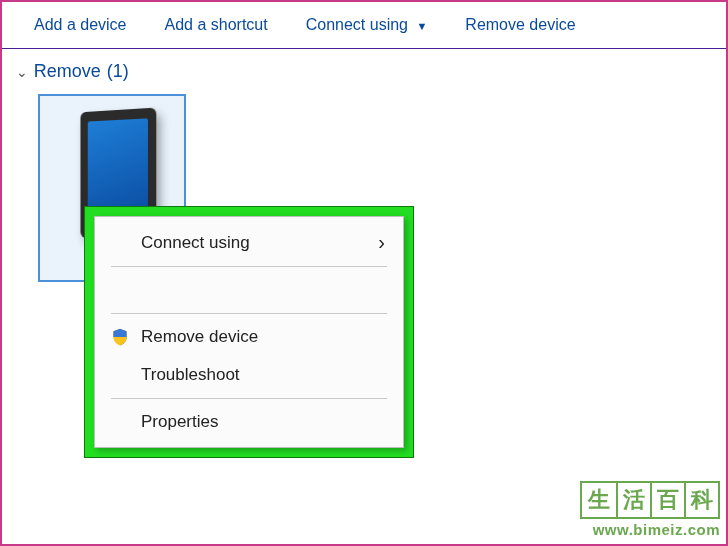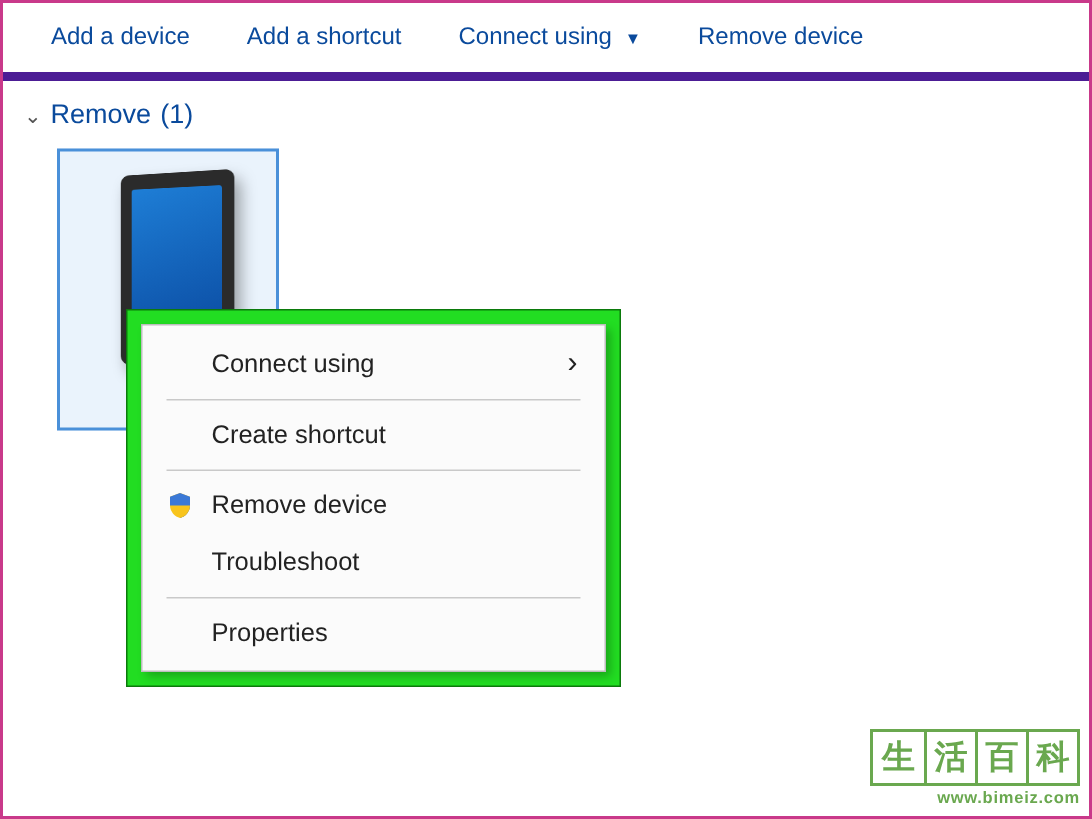--- a/index.html
+++ b/index.html
@@ -15,21 +15,21 @@
     .window-frame {
       width: 724px;
       height: 542px;
       background: #fff;
     }
     .command-bar {
       display: flex;
       align-items: center;
       gap: 38px;
       padding: 14px 20px 14px 32px;
-      border-bottom: 6px solid #4c1d95;
+      border-bottom: 1px solid #4c1d95;
     }
     .command-link {
       color: #0a4a9c;
       font-size: 16px;
       cursor: pointer;
     }
     .dropdown-arrow {
       font-size: 11px;
       color: #0a4a9c;
       margin-left: 4px;
@@ -140,21 +140,21 @@
       background: #fff;
     }
     .wm-cell {
       width: 34px; height: 34px;
       display: flex; align-items: center; justify-content: center;
       font-size: 22px; font-weight: 700; color: #6aa84f;
       border-left: 2px solid #6aa84f;
     }
     .wm-cell:first-child { border-left: none; }
     .wm-url {
-      font-size: 11px;
+      font-size: 15px;
       color: #6aa84f;
       font-weight: 600;
       margin-top: 2px;
       letter-spacing: 0.5px;
     }
   </style>
 </head>
 <body>
 
 <div class="window-frame">
@@ -197,21 +197,20 @@
     <div class="menu-item">
       <span class="menu-icon"></span>
       <span>Connect using</span>
       <span class="menu-arrow">›</span>
     </div>
 
     <div class="menu-sep"></div>
 
     <div class="menu-item">
       <span class="menu-icon"></span>
-      <span>Create shortcut</span>
     </div>
 
     <div class="menu-sep"></div>
 
     <div class="menu-item">
       <span class="menu-icon">
         <svg viewBox="0 0 24 24" width="20" height="20">
           <path d="M12 2 L20 5 V12 C20 17 16 21 12 22 C8 21 4 17 4 12 V5 Z" fill="#f8c41c"></path>
           <path d="M12 2 L20 5 V12 C20 17 16 21 12 22 V2 Z" fill="#3a78d6"></path>
           <path d="M12 2 L4 5 V12 L12 12 V2 Z" fill="#3a78d6"></path>

